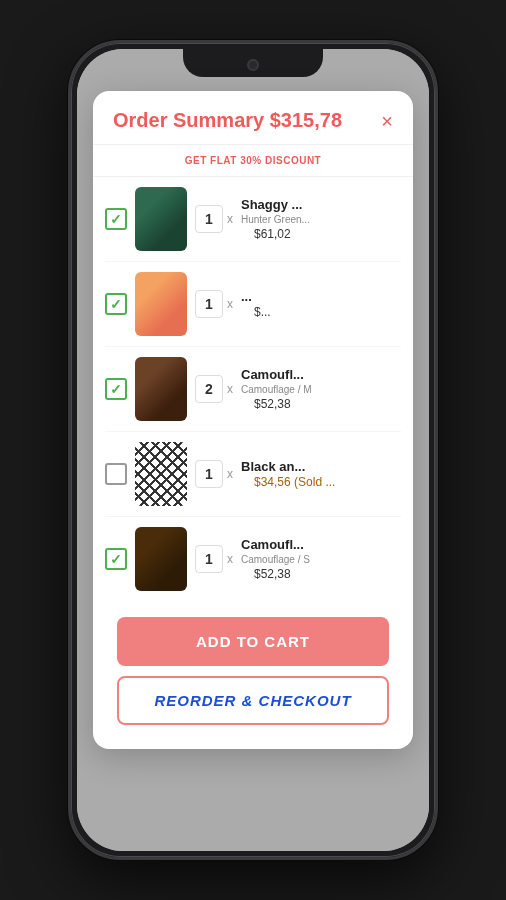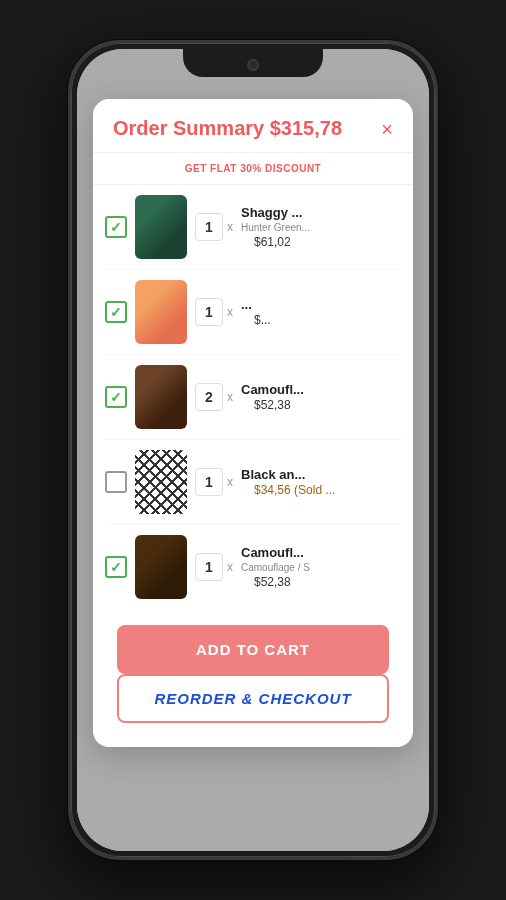--- a/index.html
+++ b/index.html
@@ -102,21 +102,21 @@
       left: 0;
       right: 0;
       bottom: 0;
       background: rgba(0,0,0,0.3);
       z-index: 5;
     }
 
     
     .modal {
       position: absolute;
-      top: 50px;
+      top: 42px;
       left: 16px;
       right: 16px;
       background: white;
       border-radius: 16px;
       z-index: 10;
       overflow: hidden;
       box-shadow: 0 8px 32px rgba(0,0,0,0.2);
       padding-bottom: 24px;
     }
 
@@ -261,20 +261,21 @@
     }
 
     .item-price.sold-out {
       color: #a16207;
     }
 
     .modal-actions {
       padding: 16px 24px 0;
       display: flex;
       flex-direction: column;
+      gap: 10px;
     }
 
     .btn-add-cart {
       background: #f08080;
       color: white;
       border: none;
       border-radius: 8px;
       padding: 16px;
       font-size: 15px;
       font-weight: 800;
@@ -411,20 +412,21 @@
 
         <div class="item-row">
           <div class="checkbox checked"></div>
           <div class="item-thumb thumb-3"></div>
           <div class="qty-control">
             <div class="qty-box">2</div>
             <span class="qty-x">x</span>
           </div>
           <div class="item-info">
             <div class="item-name">Camoufl...</div>
+            <div class="item-variant">Camouflage / M</div>
             <div class="item-price">$52,38</div>
           </div>
         </div>
 
         <div class="item-row">
           <div class="checkbox unchecked"></div>
           <div class="item-thumb thumb-4"></div>
           <div class="qty-control">
             <div class="qty-box">1</div>
             <span class="qty-x">x</span>

